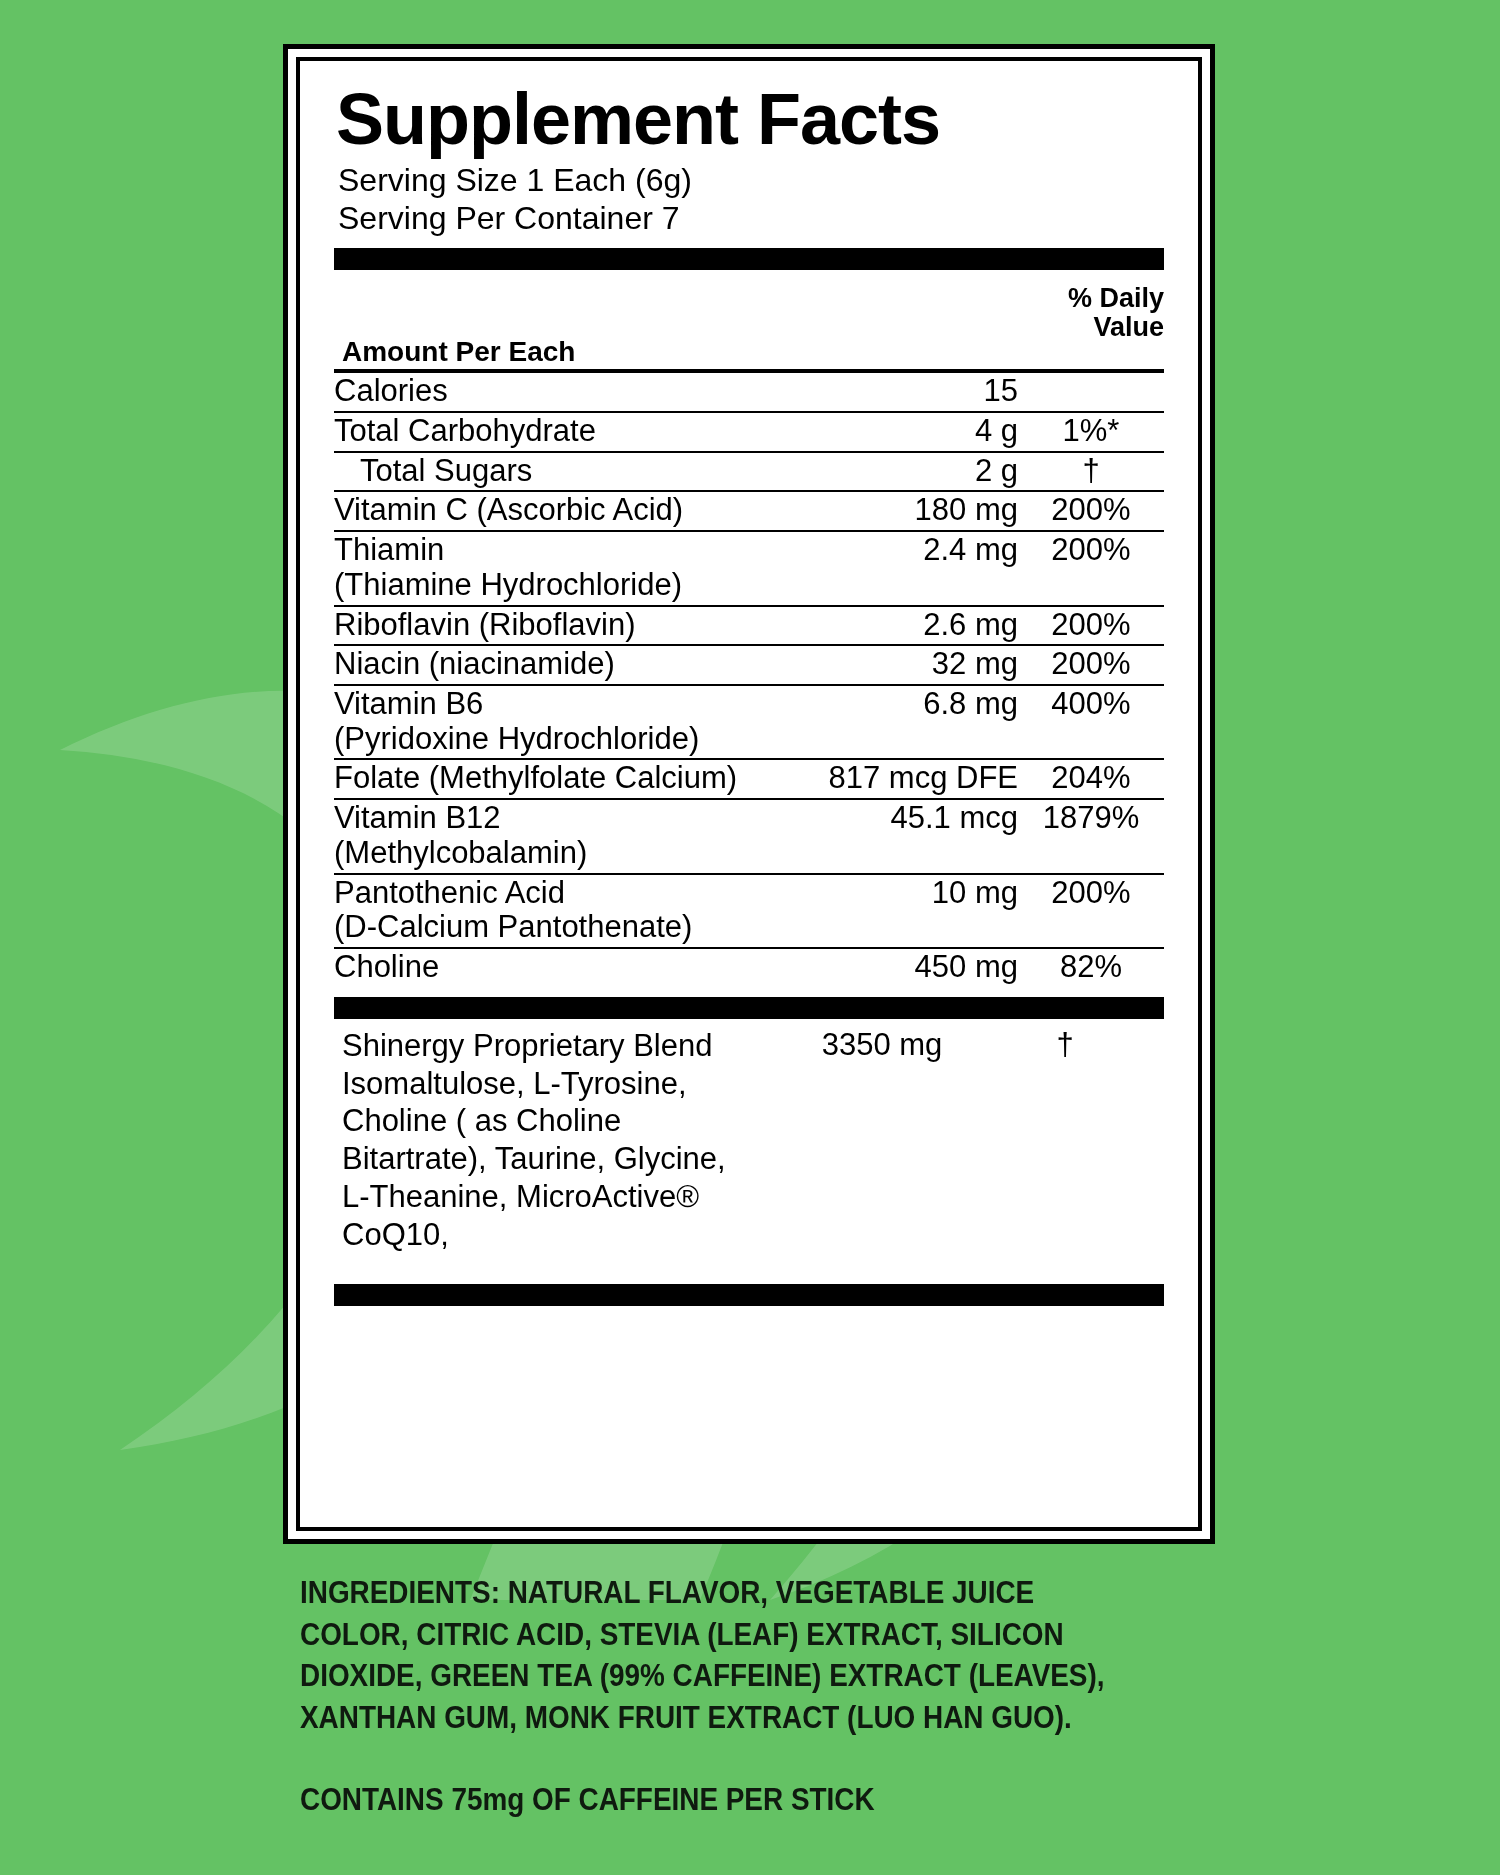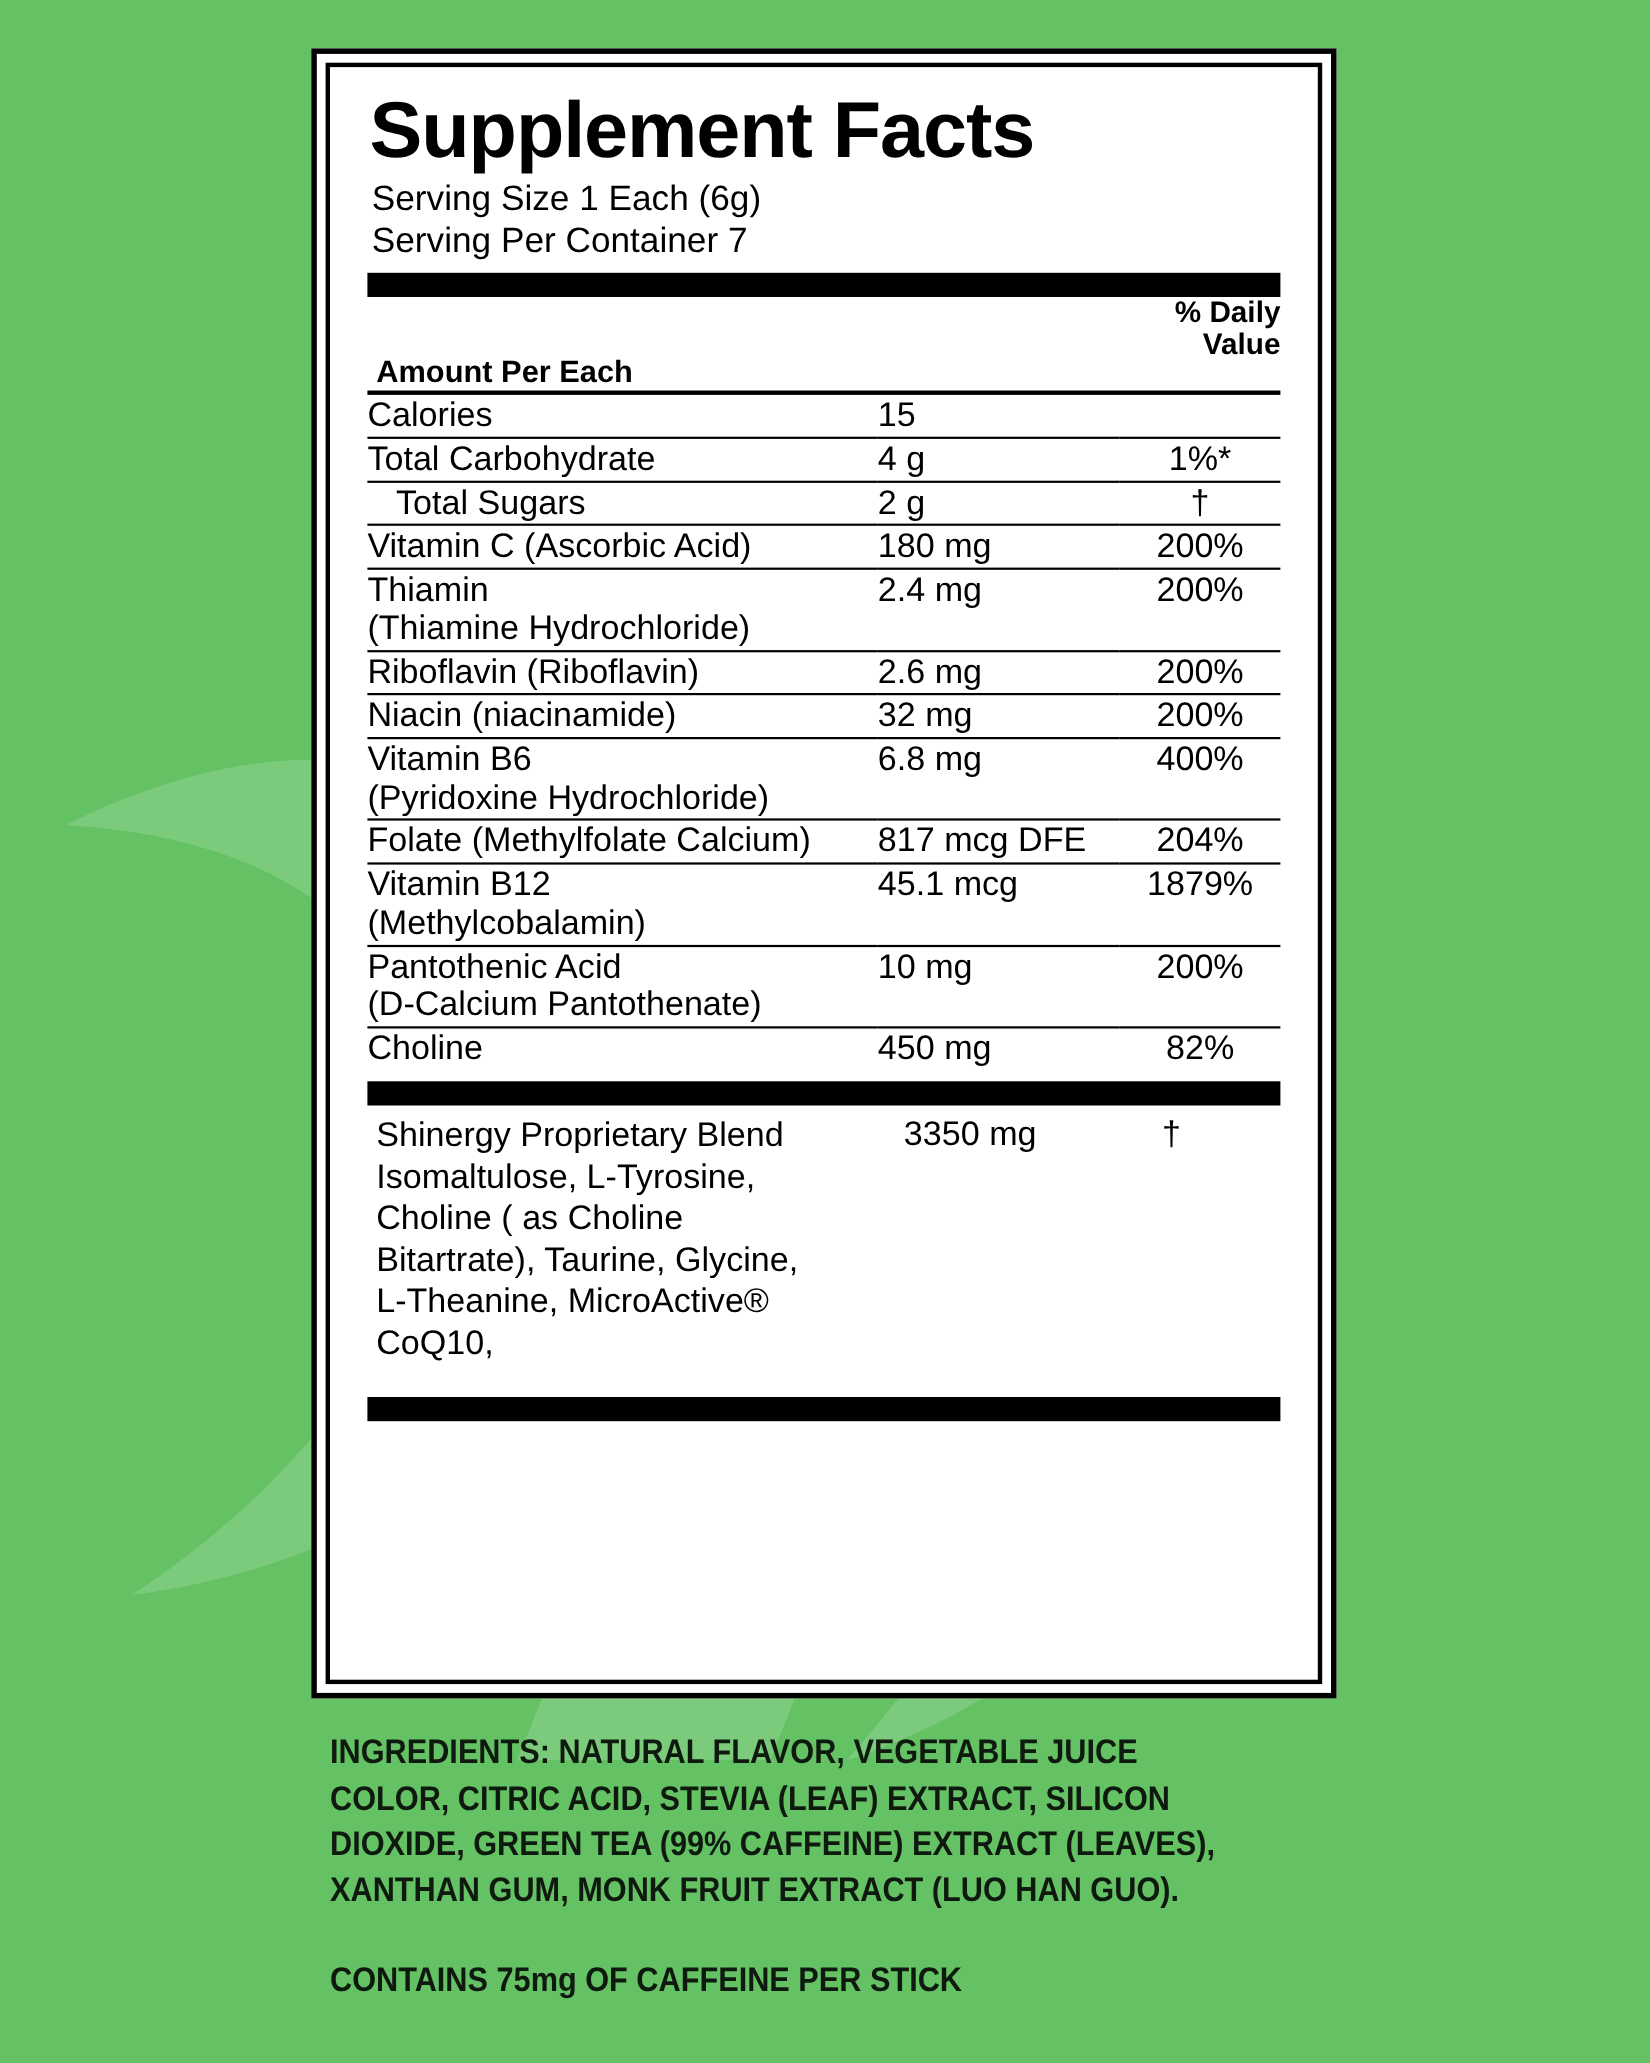--- a/index.html
+++ b/index.html
@@ -75,20 +75,21 @@
     margin: 10px 0 0 0;
   }
   .bar-thick.tight {
     margin-top: 12px;
   }
 
   
   .dv-head {
     display: flex;
     justify-content: flex-end;
+    margin-top: 14px;
   }
   .dv-head-text {
     font-size: 27px;
     font-weight: bold;
     line-height: 1.08;
     text-align: right;
     color: #000;
     width: 150px;
   }
   .amount-row {
@@ -129,21 +130,21 @@
   }
   td.nm {
     text-align: left;
     padding-left: 8px;
     white-space: nowrap;
   }
   td.nm.indent {
     padding-left: 26px;
   }
   td.amt {
-    text-align: left;
+    text-align: right;
     width: 220px;
     white-space: nowrap;
   }
   td.dv {
     text-align: center;
     width: 146px;
     white-space: nowrap;
   }
 
   

